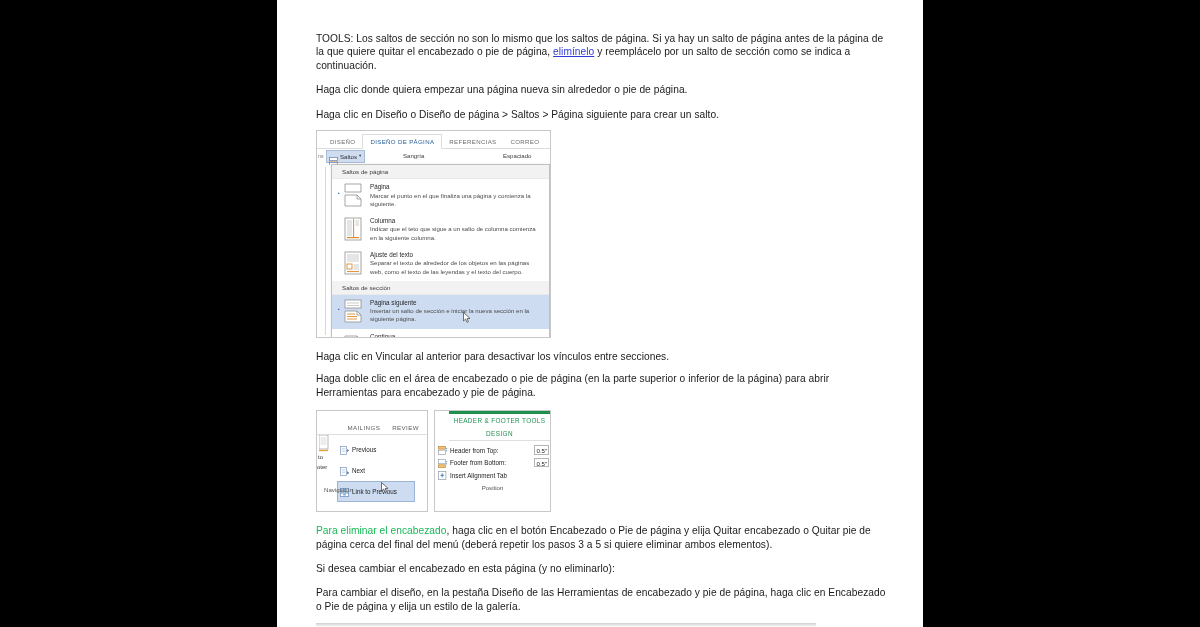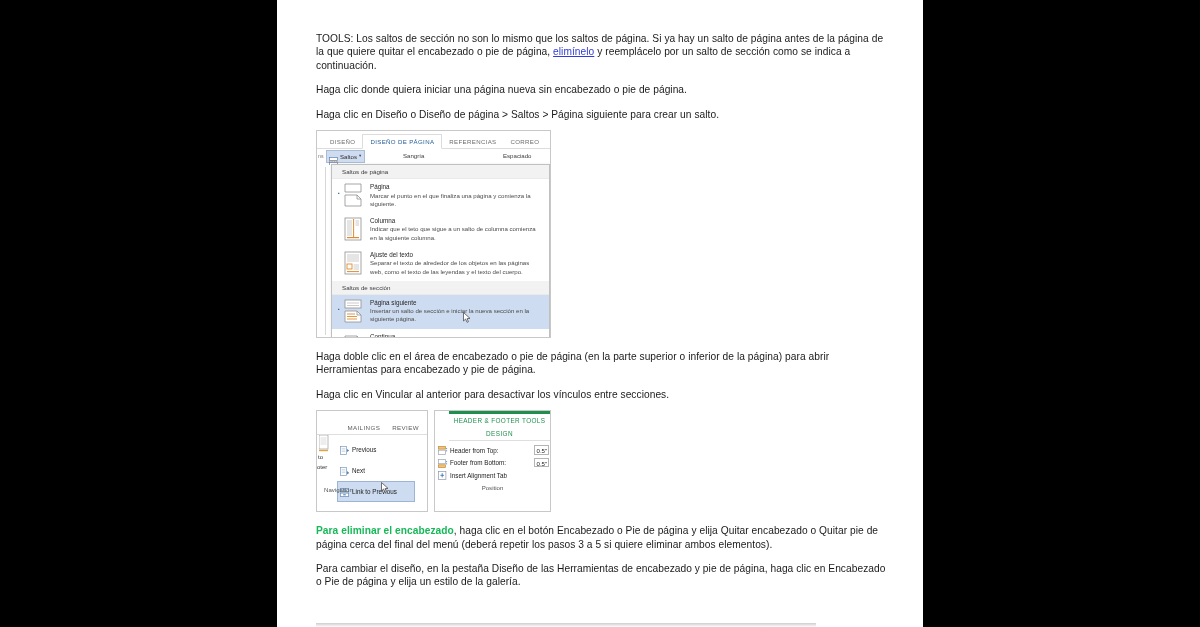--- a/index.html
+++ b/index.html
@@ -45,21 +45,21 @@
     max-width: 572px;
   }
   .para.tight { margin-bottom: 9px; }
 
   .link {
     color: #2f3bd6;
   }
 
   .accent-green {
     color: #16b957;
-    font-weight: 700;
+    font-weight: 400;
   }
 
   
   .shot {
     position: relative;
     background: #ffffff;
     margin: 2px 0 12px 0;
     font-family: "Liberation Sans", sans-serif;
   }
 
@@ -366,21 +366,21 @@
 </style>
 </head>
 <body>
 
 <div class="stage">
   <div class="page">
     <div class="page-inner">
 
       <p class="para"><span>TOOLS:</span><span> Los saltos de sección no son lo mismo que los saltos de página. Si ya hay un salto de página antes de la página de la que quiere quitar el encabezado o pie de página, </span><a class="link" href="#">elimínelo</a><span> y reemplácelo por un salto de sección como se indica a continuación.</span></p>
 
-      <p class="para">Haga clic donde quiera iniciar una página nueva sin encabezado o pie de página.</p>
+      <p class="para">Haga clic donde quiera empezar una página nueva sin alrededor o pie de página.</p>
 
       <p class="para tight">Haga clic en Diseño o Diseño de página &gt; Saltos &gt; Página siguiente para crear un salto.</p>
 
       <div class="shot shot1">
 
         <div class="s1-tabs">
           <div class="s1-tab">DISEÑO</div>
           <div class="s1-tab active">DISEÑO DE PÁGINA</div>
           <div class="s1-tab">REFERENCIAS</div>
           <div class="s1-tab">CORREO</div>
@@ -526,23 +526,23 @@
 
         </div>
 
         <div class="cursor" style="left:146px; top:178px;">
           <svg width="8" height="11" viewBox="0 0 8 11">
             <path d="M0.5 0.5 L0.5 9 L2.6 7 L4 10.3 L5.4 9.7 L4.1 6.6 L7 6.4 Z" fill="#ffffff" stroke="#3a3a3a" stroke-width="0.7"></path>
           </svg>
         </div>
       </div>
 
+      <p class="para tight">Haga clic en Vincular al anterior para desactivar los vínculos entre secciones.</p>
+
       <p class="para">Haga doble clic en el área de encabezado o pie de página (en la parte superior o inferior de la página) para abrir Herramientas para encabezado y pie de página.</p>
-
-      <p class="para tight">Haga clic en Vincular al anterior para desactivar los vínculos entre secciones.</p>
 
       <div class="shot shot2">
 
         <div class="s2-left">
           <div class="s2-tabrow">
             <div class="s2-tab">MAILINGS</div>
             <div class="s2-tab">REVIEW</div>
           </div>
 
           <div class="s2-frag" style="left:2px; top:24px;">
@@ -655,20 +655,21 @@
               <span class="s2-poslbl">Insert Alignment Tab</span>
             </div>
 
             <div class="s2-grouplbl">Position</div>
           </div>
         </div>
       </div>
 
       <p class="para"><span class="accent-green">Para eliminar el encabezado</span><span>, haga clic en el botón Encabezado o Pie de página y elija Quitar encabezado o Quitar pie de página cerca del final del menú (deberá repetir los pasos 3 a 5 si quiere eliminar ambos elementos).</span></p>
 
+      <p class="para">Si desea cambiar el encabezado en esta página (y no eliminarlo):</p>
 
 
       <p class="para">Para cambiar el diseño, en la pestaña Diseño de las Herramientas de encabezado y pie de página, haga clic en Encabezado o Pie de página y elija un estilo de la galería.</p>
 
     </div>
     <div class="bottom-fade"></div>
   </div>
 </div>
 
 </body></html>

